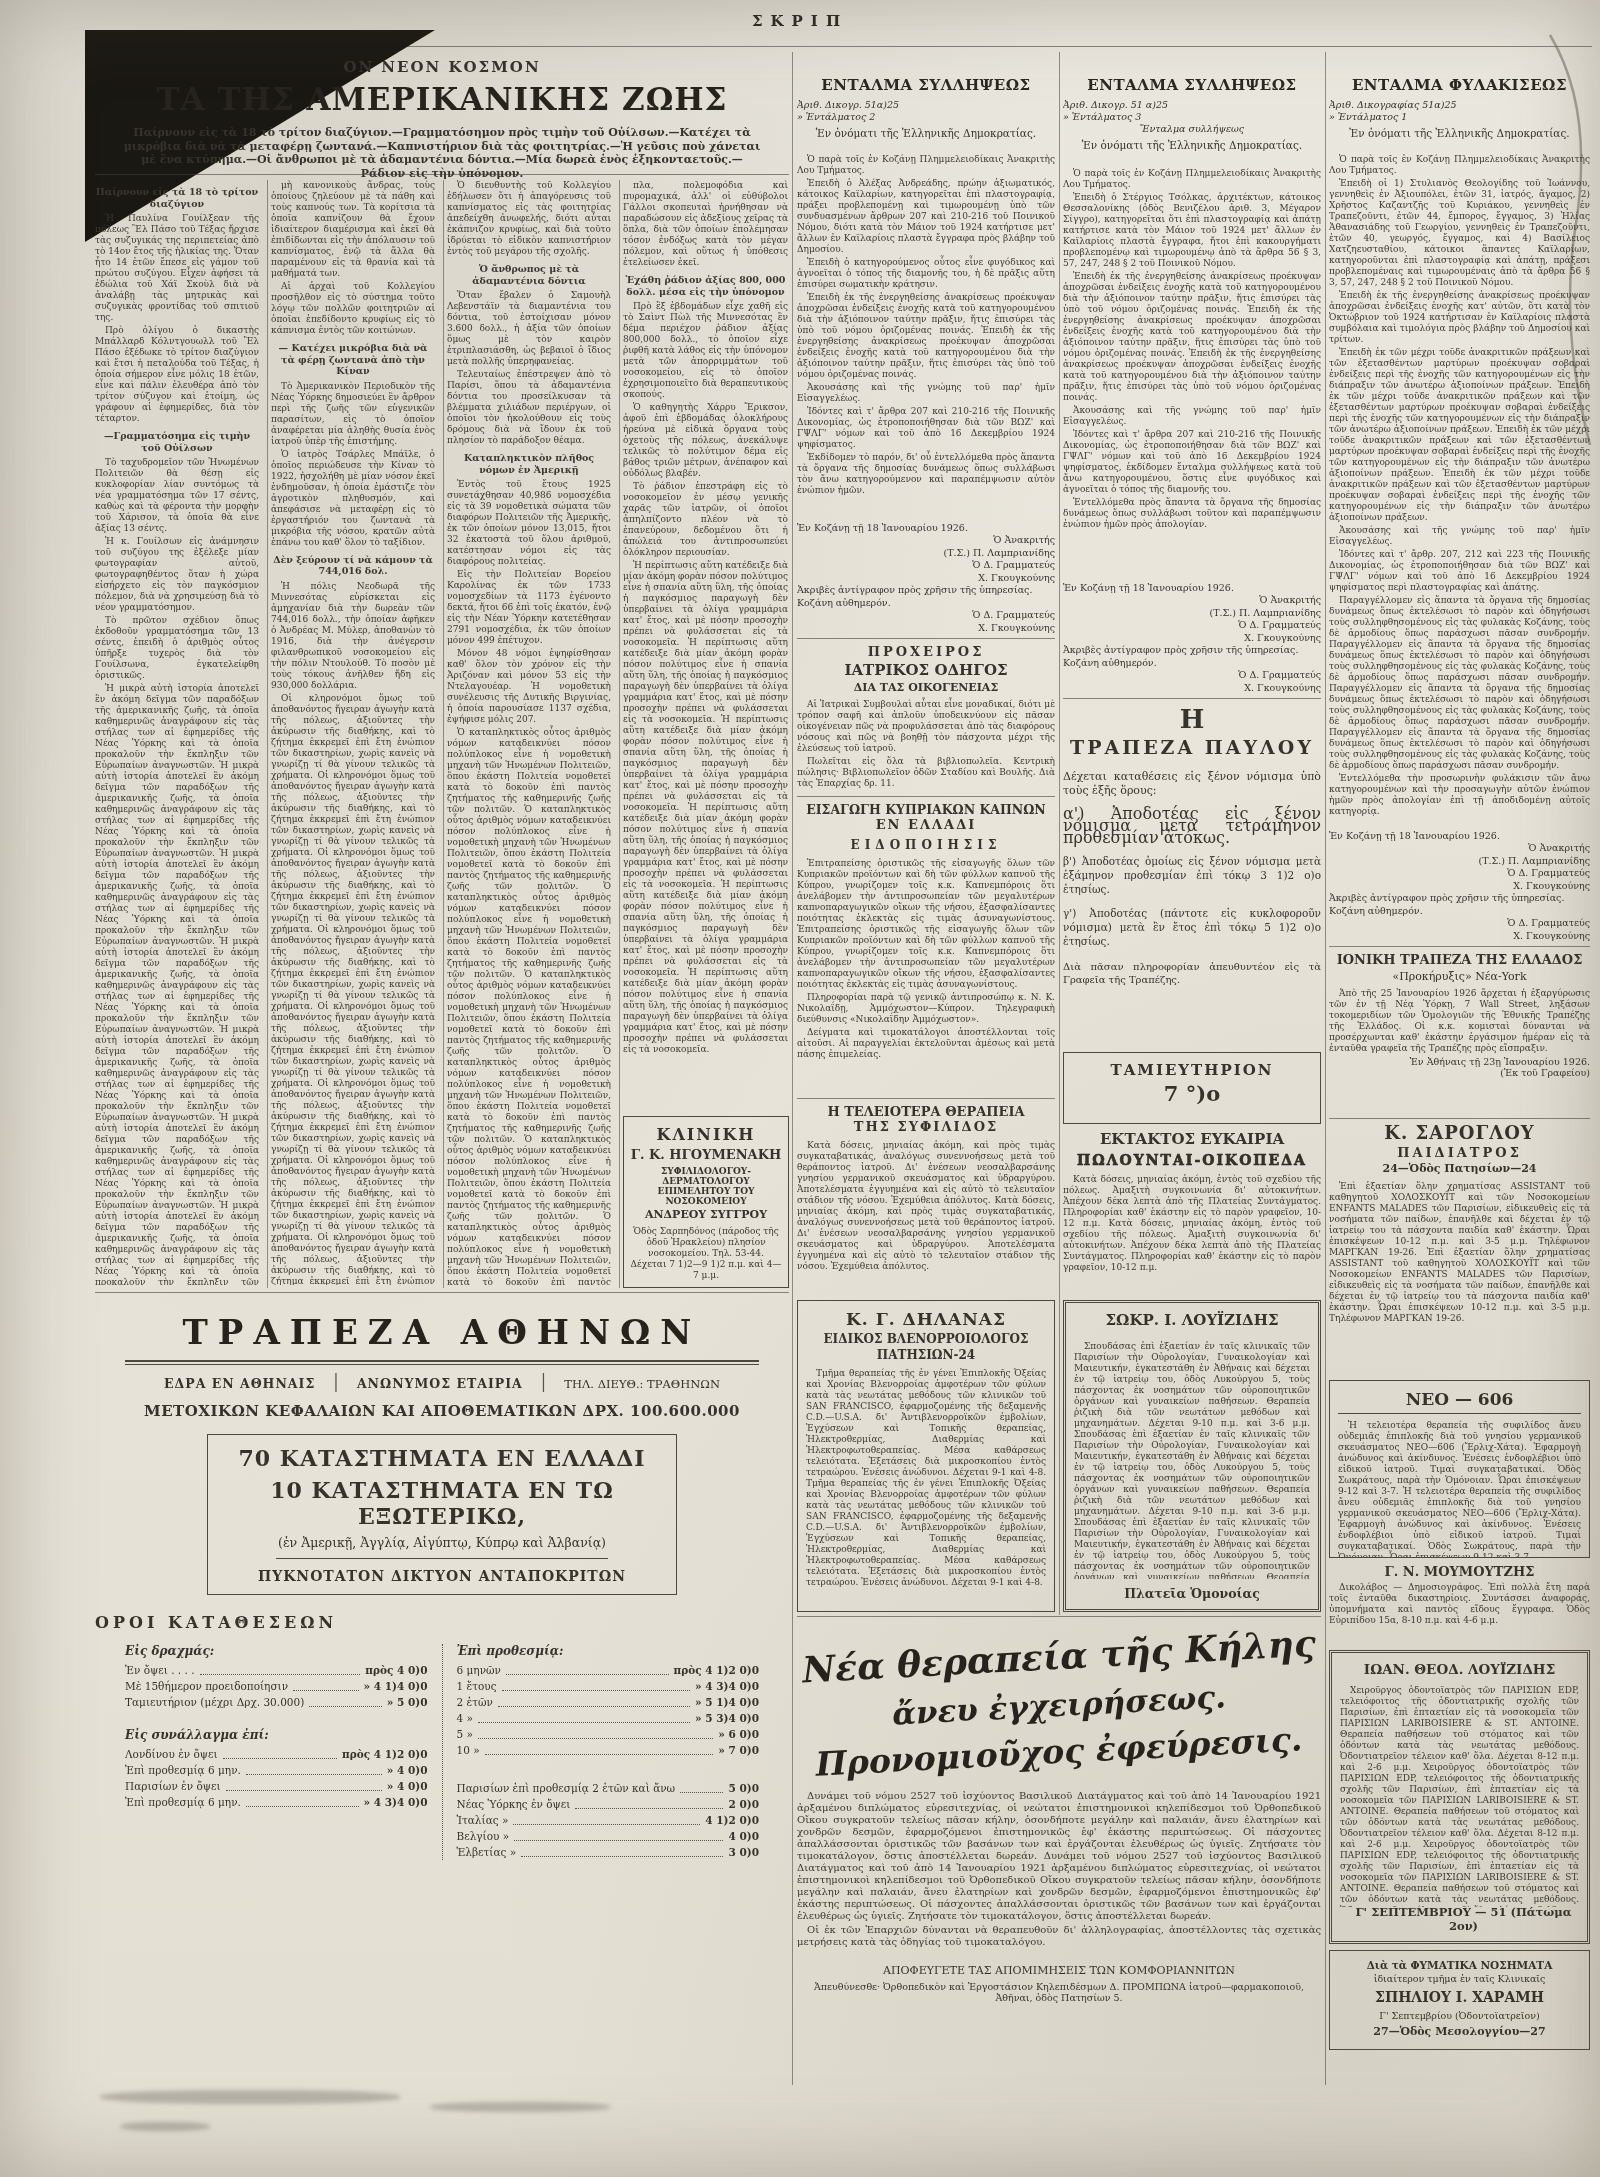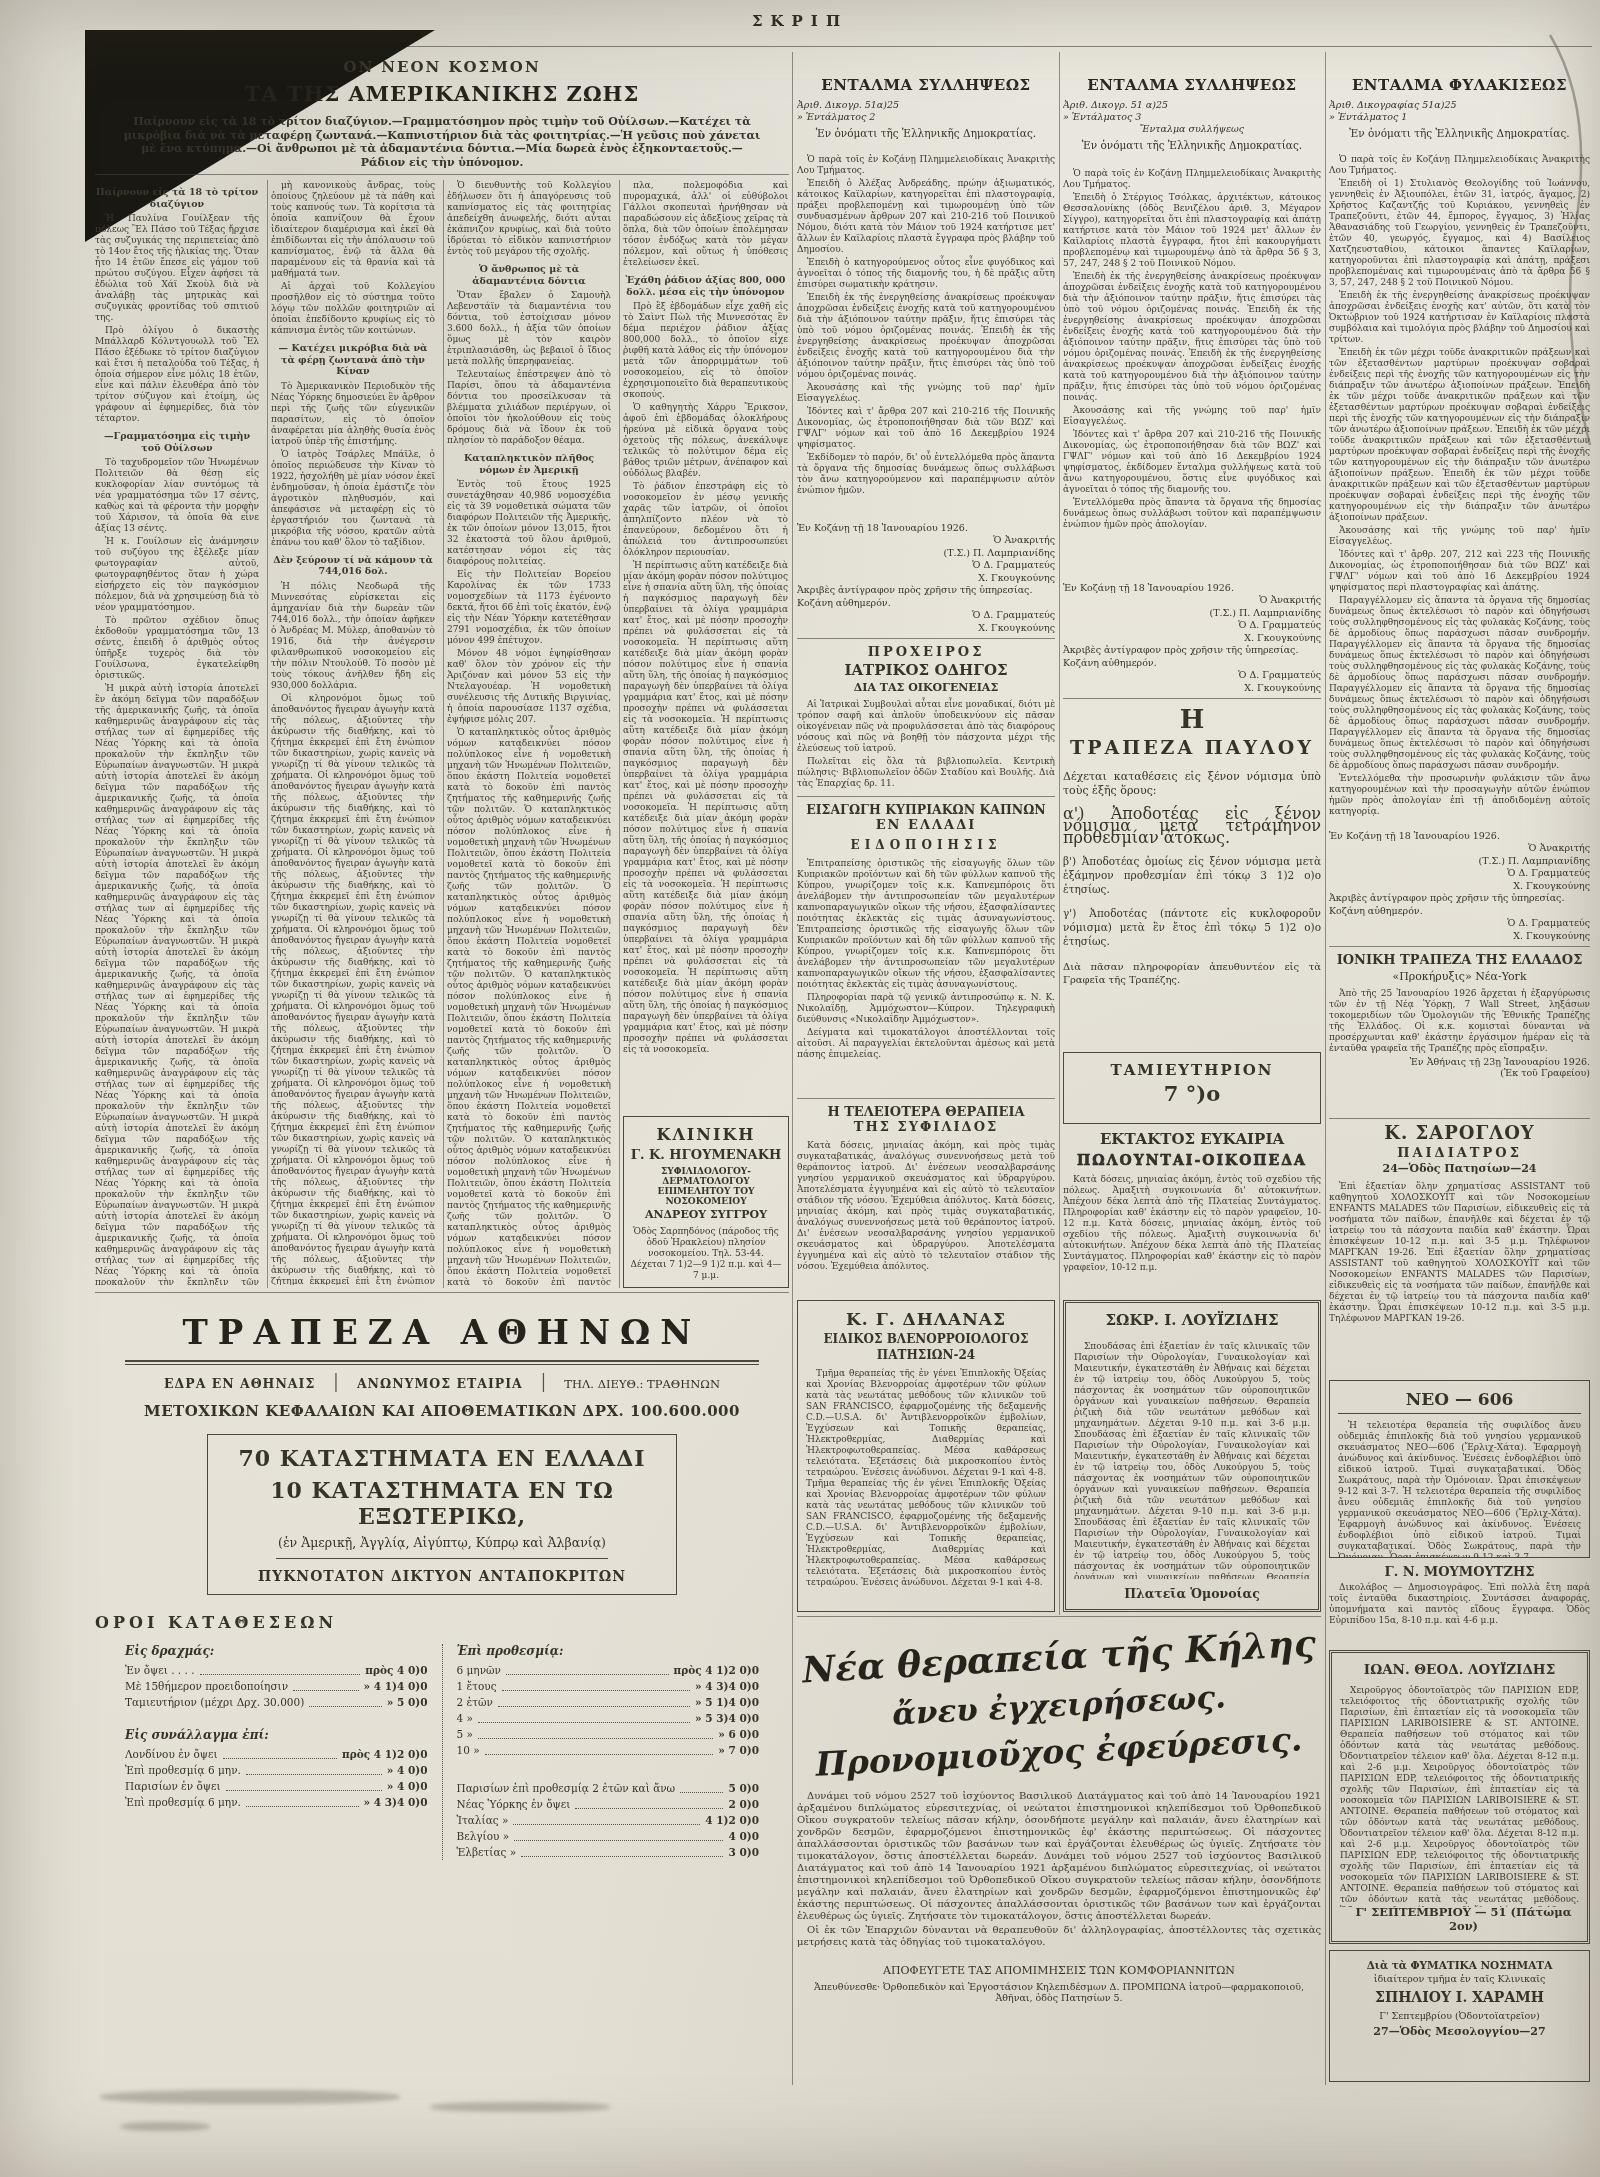--- a/index.html
+++ b/index.html
@@ -19,21 +19,21 @@
   .bt{font-size:9px;line-height:11px;text-align:justify;color:#3c382f;}
   .bt p{text-indent:10px;margin:0 0 2px;}
   .subhead{font-weight:bold;text-align:center;font-size:9.5px;line-height:11.5px;margin:6px 0 4px;text-indent:0;}
   .ctr{text-align:center;}
   .masthead{position:absolute;top:12px;left:0;width:100%;text-align:center;
     font-size:15px;font-weight:bold;letter-spacing:8px;color:#2c2922;}
   .corner-tri{position:absolute;left:85px;top:30px;width:350px;height:212px;
     background:#1a1812;clip-path:polygon(0 0,100% 0,0 100%);}
   .lead-head{position:absolute;left:95px;top:52px;width:694px;text-align:center;}
   .lead-ante{font-size:15px;font-weight:bold;letter-spacing:2px;margin-top:6px;}
-  .lead-title{font-size:21px;font-weight:bold;margin-top:5px;letter-spacing:1px;color:#27241d;text-align:center;}
+  .lead-title{font-size:31px;font-weight:bold;margin-top:5px;letter-spacing:1px;color:#27241d;text-align:center;}
   .lead-sub{width:640px;margin:9px auto 0;font-size:11px;font-weight:bold;line-height:13.5px;text-align:center;}
   .ent-h{font-size:15px;font-weight:bold;text-align:center;letter-spacing:.5px;margin-bottom:5px;color:#2c2922;}
   .ent-meta{font-style:italic;font-size:9.5px;line-height:12px;}
   .ent-name{text-align:center;font-size:10.5px;margin:4px 0 2px;}
   .ent-body{position:absolute;left:0;right:0;overflow:hidden;}
   .ent-sig{position:absolute;left:0;right:0;bottom:0;font-size:9.5px;line-height:12.5px;}
   .sig-r{text-align:right;}
   .box{border:1px solid #4d483e;}
   .boxd{border:3px double #4d483e;}
   .leader{flex:1;border-bottom:1px dotted #5a554a;margin:0 5px 3px;}
@@ -345,21 +345,21 @@
   </section>
 
   <section class="sec boxd" style="left:1329px;top:1650px;width:261px;height:294px;padding:8px">
     <div class="ctr" style="font-size:13.5px;font-weight:bold">ΙΩΑΝ. ΘΕΟΔ. ΛΟΥΪΖΙΔΗΣ</div>
     <div class="bt" style="position:absolute;left:8px;right:8px;top:32px;bottom:34px;overflow:hidden">
       <p>Χειροῦργος ὀδοντοϊατρὸς τῶν ΠΑΡΙΣΙΩΝ EDP, τελειόφοιτος τῆς ὀδοντιατρικῆς σχολῆς τῶν Παρισίων, ἐπὶ ἑπταετίαν εἰς τὰ νοσοκομεῖα τῶν ΠΑΡΙΣΙΩΝ LARIBOISIERE &amp; ST. ANTOINE. Θεραπεία παθήσεων τοῦ στόματος καὶ τῶν ὀδόντων κατὰ τὰς νεωτάτας μεθόδους. Ὀδοντιατρεῖον τέλειον καθ' ὅλα. Δέχεται 8-12 π.μ. καὶ 2-6 μ.μ. Χειροῦργος ὀδοντοϊατρὸς τῶν ΠΑΡΙΣΙΩΝ EDP, τελειόφοιτος τῆς ὀδοντιατρικῆς σχολῆς τῶν Παρισίων, ἐπὶ ἑπταετίαν εἰς τὰ νοσοκομεῖα τῶν ΠΑΡΙΣΙΩΝ LARIBOISIERE &amp; ST. ANTOINE. Θεραπεία παθήσεων τοῦ στόματος καὶ τῶν ὀδόντων κατὰ τὰς νεωτάτας μεθόδους. Ὀδοντιατρεῖον τέλειον καθ' ὅλα. Δέχεται 8-12 π.μ. καὶ 2-6 μ.μ. Χειροῦργος ὀδοντοϊατρὸς τῶν ΠΑΡΙΣΙΩΝ EDP, τελειόφοιτος τῆς ὀδοντιατρικῆς σχολῆς τῶν Παρισίων, ἐπὶ ἑπταετίαν εἰς τὰ νοσοκομεῖα τῶν ΠΑΡΙΣΙΩΝ LARIBOISIERE &amp; ST. ANTOINE. Θεραπεία παθήσεων τοῦ στόματος καὶ τῶν ὀδόντων κατὰ τὰς νεωτάτας μεθόδους. Ὀδοντιατρεῖον τέλειον καθ' ὅλα. Δέχεται 8-12 π.μ. καὶ 2-6 μ.μ.</p>
     </div>
     <div class="ctr" style="position:absolute;left:8px;right:0;bottom:8px;font-size:11.5px;font-weight:bold">Γ' ΣΕΠΤΕΜΒΡΙΟΥ — 51 (Πάτωμα 2ον)</div>
   </section>
 
-  <section class="sec box ctr" style="left:1329px;top:1950px;width:261px;height:132px;padding:8px 6px">
+  <section class="sec box ctr" style="left:1329px;top:1950px;width:261px;height:100px;padding:8px 6px">
     <div style="font-size:10.5px;font-weight:bold">Διὰ τὰ ΦΥΜΑΤΙΚΑ ΝΟΣΗΜΑΤΑ</div>
     <div style="font-size:9.5px;margin-top:2px">ἰδιαίτερον τμῆμα ἐν ταῖς Κλινικαῖς</div>
     <div style="font-size:14px;font-weight:bold;margin-top:5px">ΣΠΗΛΙΟΥ Ι. ΧΑΡΑΜΗ</div>
     <div style="font-size:9.5px;margin-top:5px">Γ' Σεπτεμβρίου (Ὀδοντοϊατρεῖον)</div>
     <div style="font-size:11px;font-weight:bold;margin-top:4px">27—Ὁδὸς Μεσολογγίου—27</div>
   </section>
 
   <section class="sec" style="left:95px;top:1300px;width:694px;height:785px;padding-top:12px">
     <div class="ba-title">ΤΡΑΠΕΖΑ ΑΘΗΝΩΝ</div>
     <div style="border-top:2px solid #4d483e;border-bottom:1px solid #4d483e;height:5px;margin:8px 30px 0"></div>

